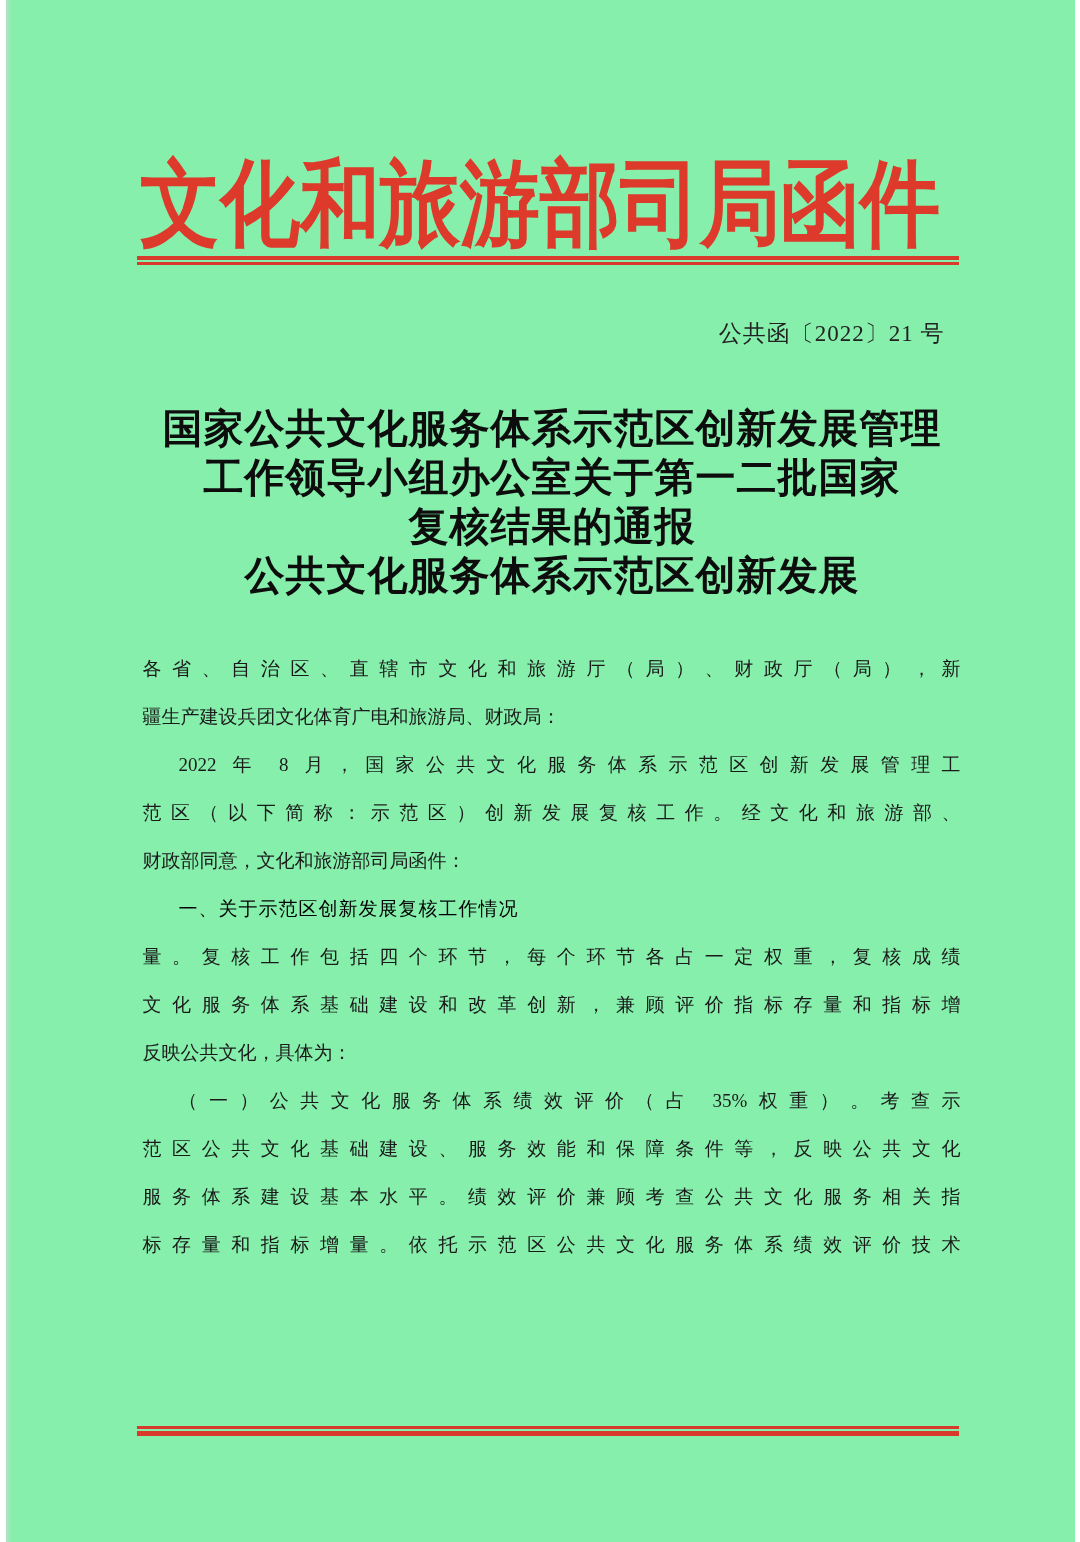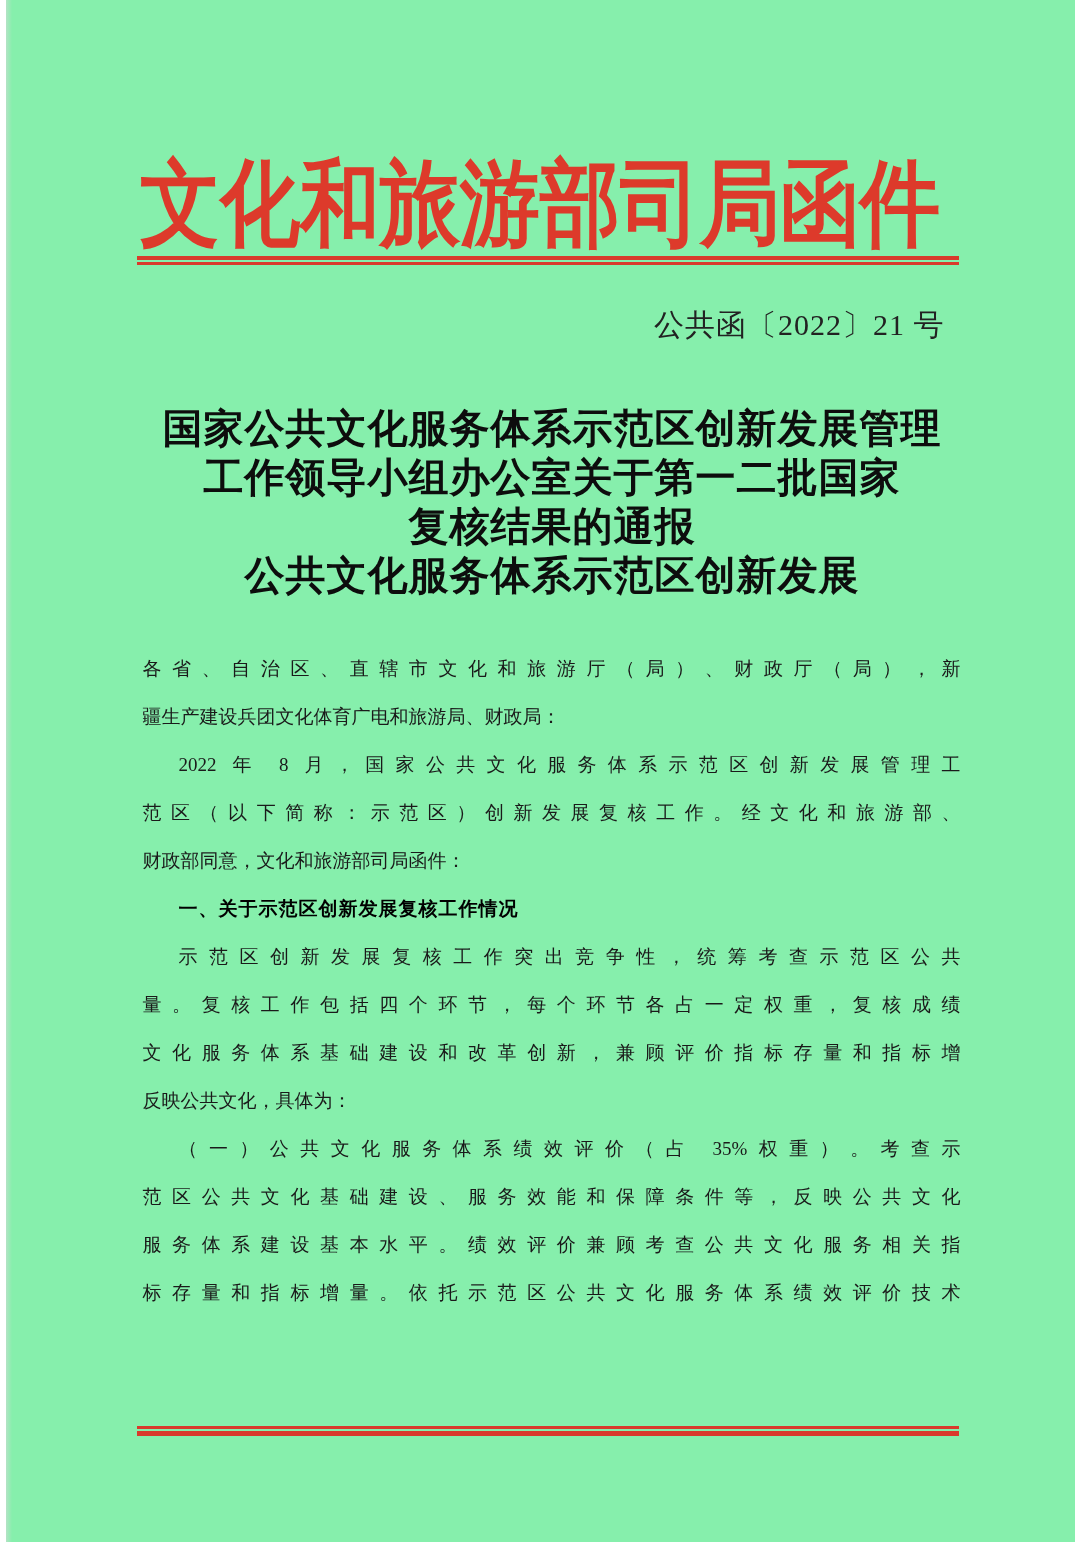--- a/index.html
+++ b/index.html
@@ -51,23 +51,23 @@
   .rule-top .r1 { height: 4px; background: #d93a2b; }
   .rule-top .rgap { height: 2px; }
   .rule-top .r2 { height: 3px; background: #d93a2b; }
   .rule-bottom { top: 1426px; }
   .rule-bottom .r1 { height: 3px; background: #d93a2b; }
   .rule-bottom .rgap { height: 2px; }
   .rule-bottom .r2 { height: 5px; background: #d93a2b; }
   
   .doc-number {
     position: absolute;
-    top: 305px;
+    top: 318px;
     right: 130px;
-    font-size: 30px;
+    font-size: 23px;
     letter-spacing: 1px;
     color: #222;
   }
   
   .doc-title {
     position: absolute;
     top: 404px;
     left: 0;
     width: 100%;
     text-align: center;
@@ -89,21 +89,21 @@
     color: #1a1a1a;
   }
   .line { white-space: nowrap; }
   .line.full {
     white-space: normal;
     text-align: justify;
     text-align-last: justify;
   }
   .line.indent { padding-left: 36px; }
   .line.bold {
-    font-weight: bold;
+    font-weight: normal;
     font-family: "Liberation Sans", sans-serif;
     letter-spacing: 1px;
     color: #000;
   }
 </style>
 </head>
 <body>
 
 <div class="page">
 
@@ -126,21 +126,20 @@
     <div class="title-line">公共文化服务体系示范区创新发展</div>
   </div>
 
   <div class="body-text">
       <div class="line full">各省、自治区、直辖市文化和旅游厅（局）、财政厅（局），新</div>
       <div class="line">疆生产建设兵团文化体育广电和旅游局、财政局：</div>
       <div class="line full indent">2022 年 8 月，国家公共文化服务体系示范区创新发展管理工</div>
       <div class="line full">范区（以下简称：示范区）创新发展复核工作。经文化和旅游部、</div>
       <div class="line">财政部同意，文化和旅游部司局函件：</div>
       <div class="line indent bold">一、关于示范区创新发展复核工作情况</div>
-      <div class="line full indent">示范区创新发展复核工作突出竞争性，统筹考查示范区公共</div>
       <div class="line full">量。复核工作包括四个环节，每个环节各占一定权重，复核成绩</div>
       <div class="line full">文化服务体系基础建设和改革创新，兼顾评价指标存量和指标增</div>
       <div class="line">反映公共文化，具体为：</div>
       <div class="line full indent">（一）公共文化服务体系绩效评价（占 35%权重）。考查示</div>
       <div class="line full">范区公共文化基础建设、服务效能和保障条件等，反映公共文化</div>
       <div class="line full">服务体系建设基本水平。绩效评价兼顾考查公共文化服务相关指</div>
       <div class="line full">标存量和指标增量。依托示范区公共文化服务体系绩效评价技术</div>
     </div>
 
   <div class="rule rule-bottom">

